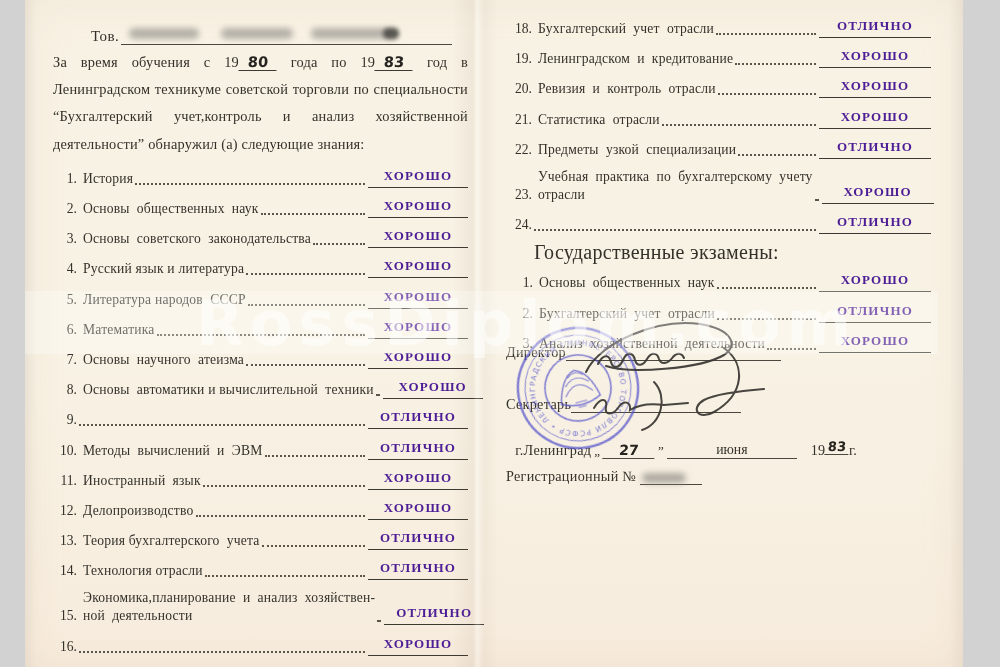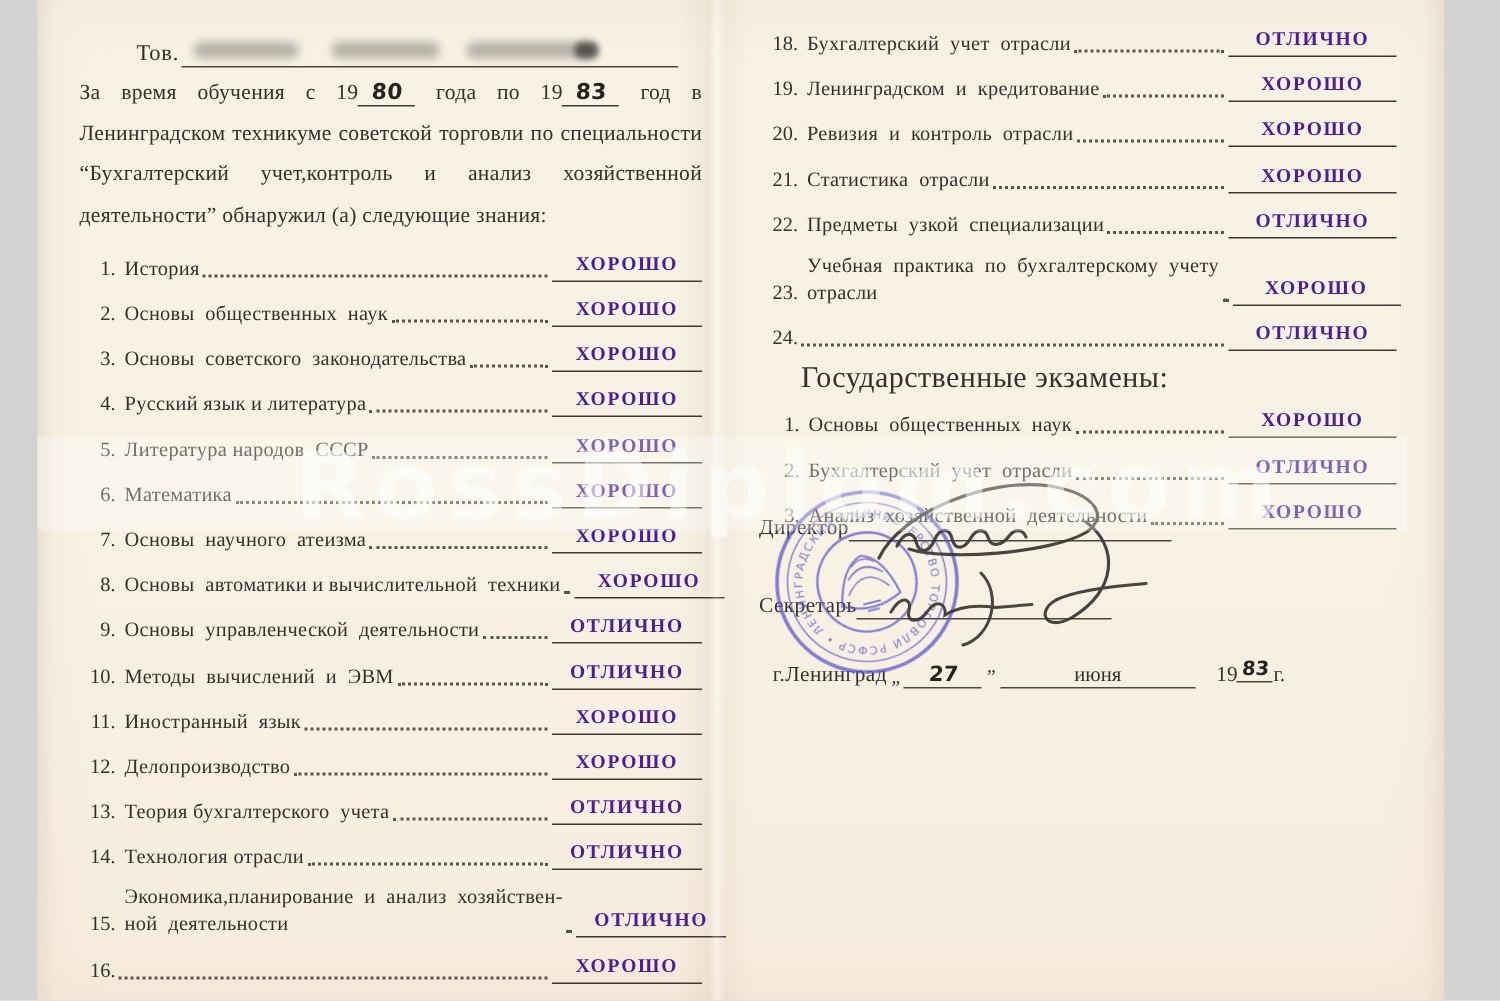--- a/index.html
+++ b/index.html
@@ -156,21 +156,20 @@
 
       <div class="row">
         <span class="num">8.</span>
         <span class="name">Основы  автоматики и вычислительной  техники</span>
         <span class="dots"></span>
         <span class="grade">ХОРОШО</span>
       </div>
 
       <div class="row">
         <span class="num">9.</span>
-        <span class="name">Основы  управленческой  деятельности</span>
         <span class="dots"></span>
         <span class="grade">ОТЛИЧНО</span>
       </div>
 
       <div class="row">
         <span class="num">10.</span>
         <span class="name">Методы  вычислений  и  ЭВМ</span>
         <span class="dots"></span>
         <span class="grade">ОТЛИЧНО</span>
       </div>
@@ -318,20 +317,26 @@
     <span class="f-label">г.Ленинград</span>
     <span class="dq">„</span>
     <span class="day-line">27</span>
     <span class="dq">”</span>
     <span class="month-line">июня</span>
     <span class="yr">19</span>
     <span class="yr-line">83</span>
     <span>г.</span>
   </div>
 
+  <div class="field reg-row">
+    <span class="f-label">Регистрационный №</span>
+    <span class="reg-line">
+      <span class="reg-blob"></span>
+    </span>
+  </div>
 
   <svg class="stamp" viewBox="0 0 140 140">
     <g fill="none" stroke="#5a58cd" opacity="0.85">
       <circle cx="70" cy="70" r="60" stroke-width="2.4"></circle>
       <circle cx="70" cy="70" r="53" stroke-width="1"></circle>
       <circle cx="70" cy="70" r="33" stroke-width="1.6"></circle>
       <path d="M50 82 q6 -26 20 -30 q14 4 20 30 q-20 10 -40 0 Z" stroke-width="1.4"></path>
       <path d="M56 76 q14 -18 28 0 M58 66 q12 -12 24 0 M62 58 q8 -7 16 0" stroke-width="1.1"></path>
       <path d="M64 84 l12 0 M66 89 l8 0" stroke-width="1.2"></path>
       <path id="ringPath" d="M70 27 a43 43 0 1 1 -0.01 0 Z" stroke="none"></path>

